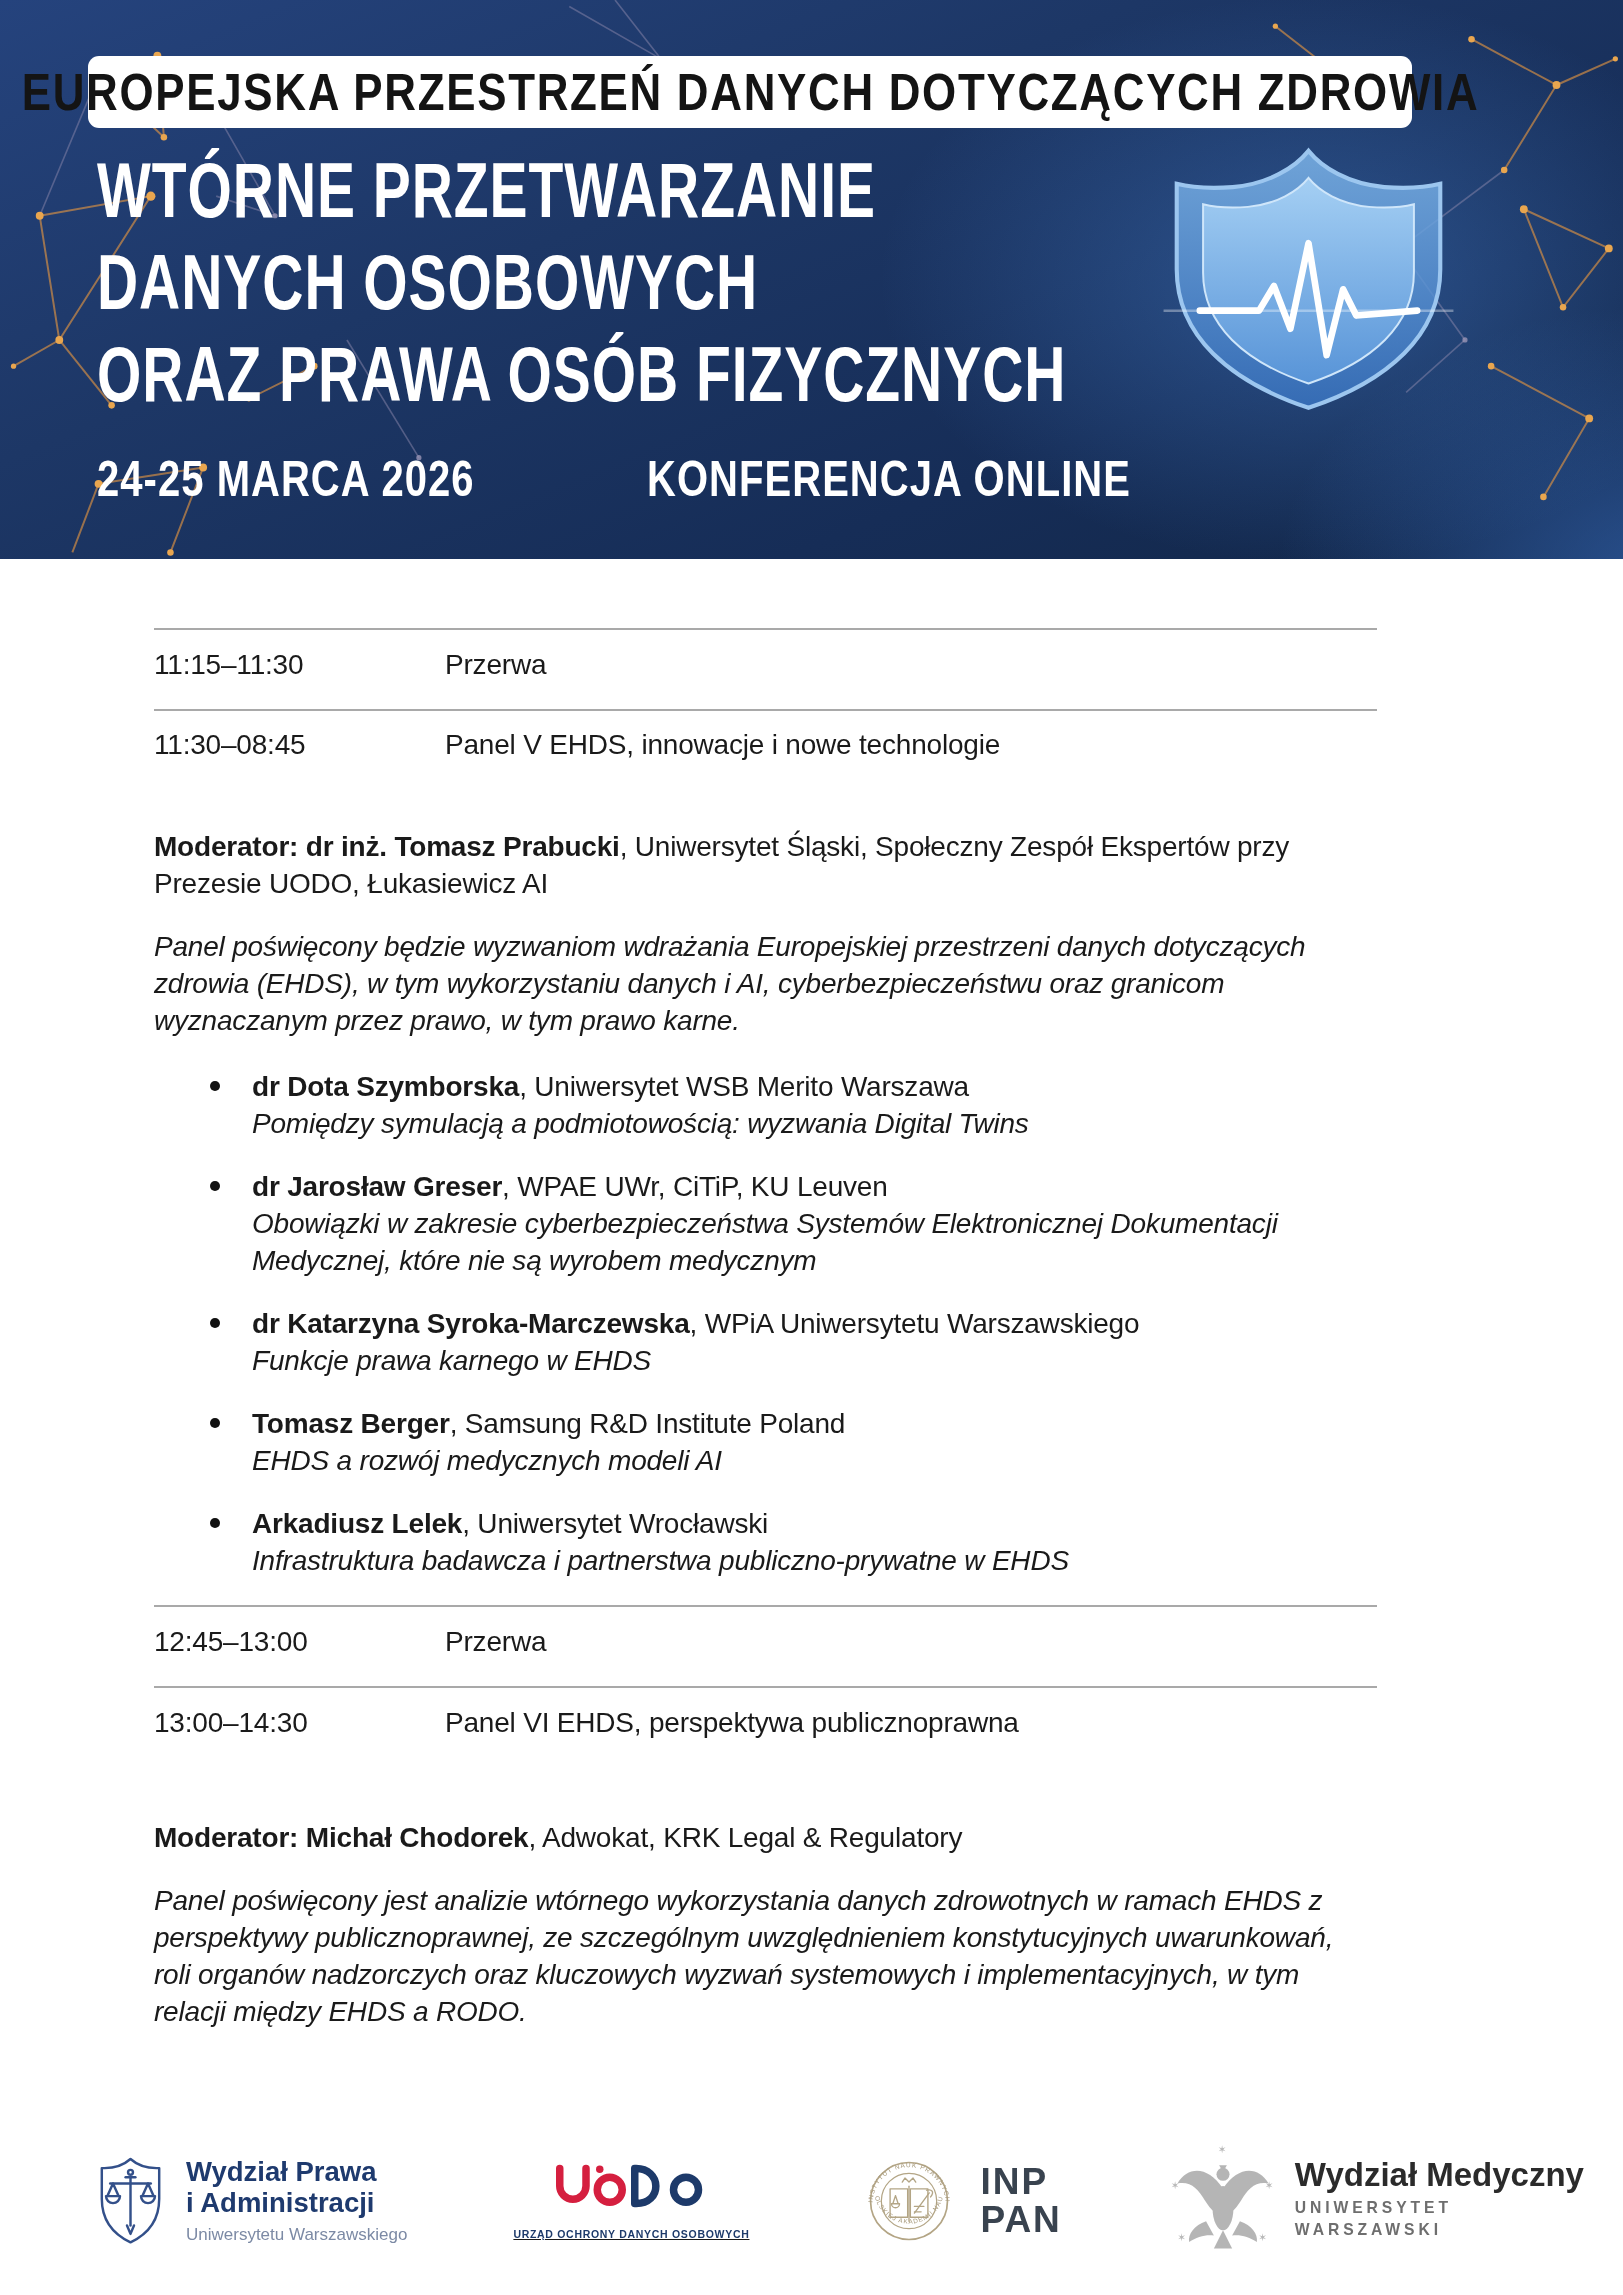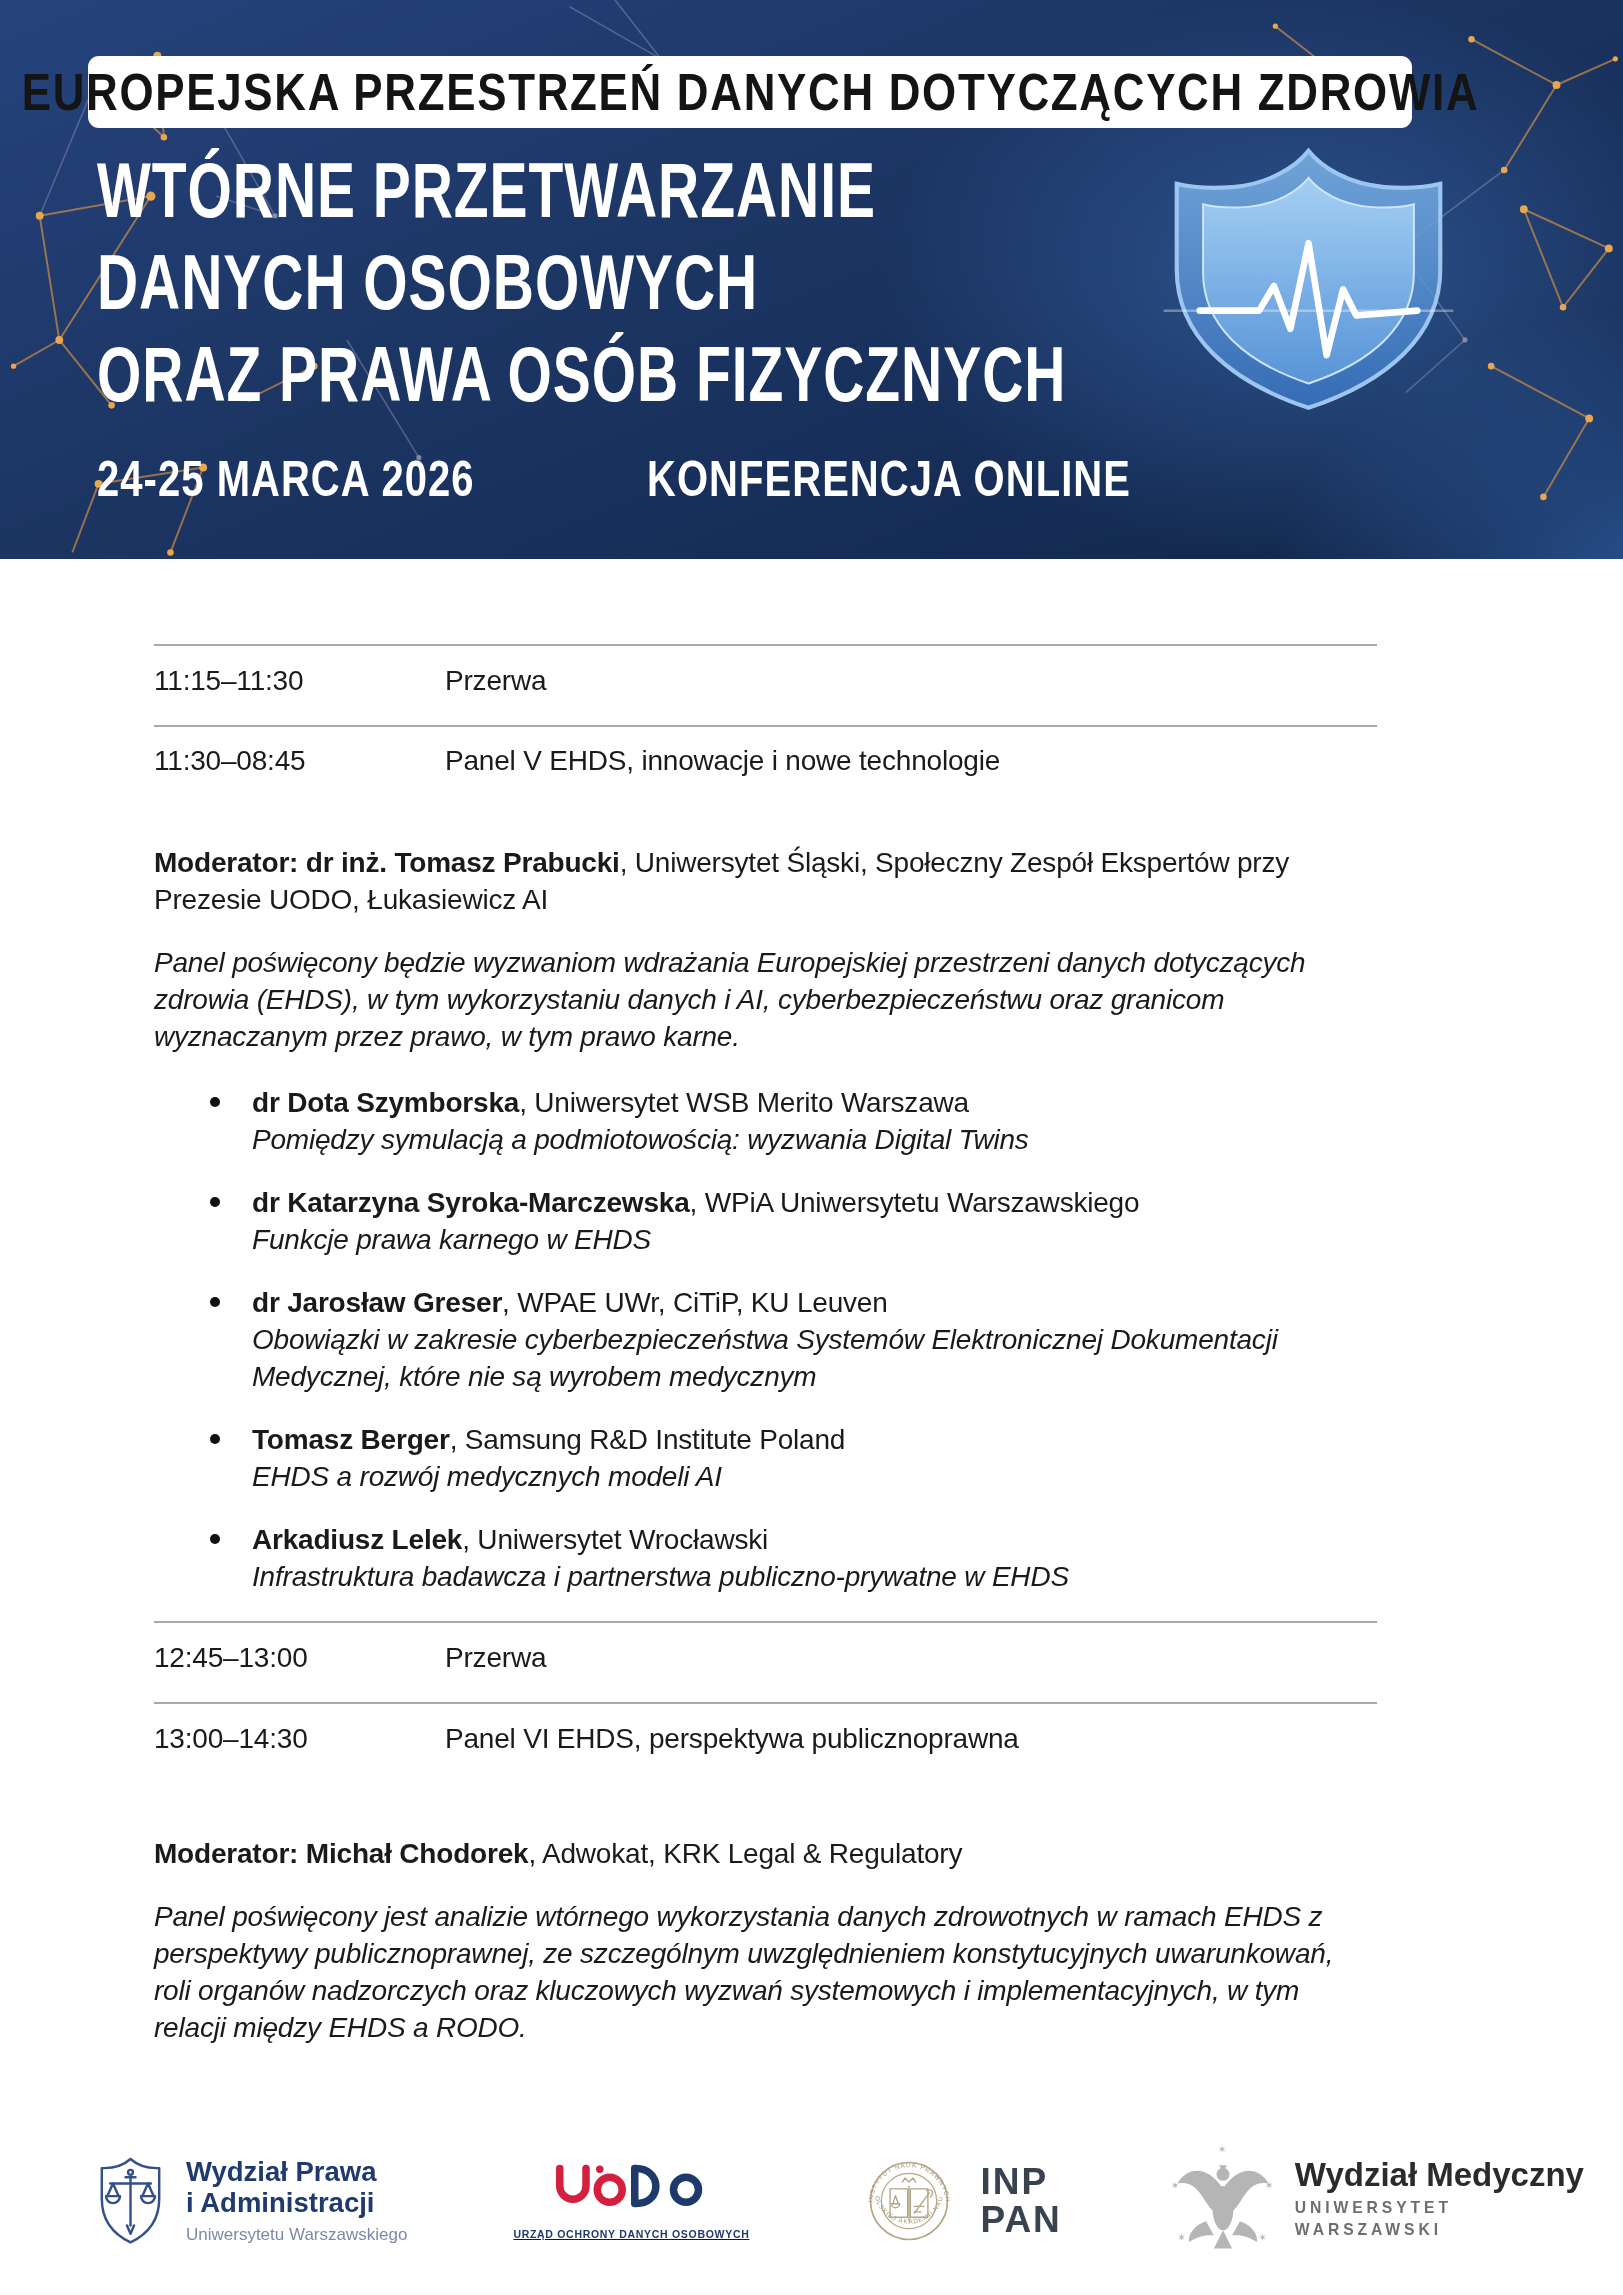--- a/index.html
+++ b/index.html
@@ -19,21 +19,21 @@
             transform:scaleX(.86);}
   .title{position:absolute;left:97px;top:144px;transform:scaleX(.74);transform-origin:left top;}
   .tl{font-size:77px;line-height:92px;font-weight:bold;color:#ffffff;letter-spacing:1.3px;white-space:nowrap;}
   .dateline{position:absolute;top:450px;font-size:50px;font-weight:bold;color:#ffffff;
             letter-spacing:1.3px;white-space:nowrap;transform:scaleX(.8);transform-origin:left top;}
   .date{left:97px;} .mode{left:647px;}
   .shield{position:absolute;left:1135px;top:141px;}
 
   
   .content{position:absolute;left:0;top:559px;width:1493px;box-sizing:border-box;
-           padding:16px 116px 0 154px;font-size:28px;letter-spacing:-0.2px;}
+           padding:0 116px 0 154px;font-size:28px;letter-spacing:-0.2px;}
   .sched{margin:0;}
   .s1{margin-top:69px;}
   .srow{border-top:2px solid #a9a9a9;display:flex;padding:15.7px 0 26px;line-height:37px;}
   .stime{width:291px;flex:none;}
   .sname{flex:1;}
   .mod{margin:39px 0 0;line-height:37px;}
   .m6{margin-top:52px;}
   .mod b{font-weight:bold;}
   .desc{margin:26px 0 0;line-height:37px;font-style:italic;}
   .speakers{list-style:none;margin:29px 0 0;padding:0;}
@@ -166,26 +166,26 @@
     <p class="mod"><b>Moderator: dr inż. Tomasz Prabucki</b><span>, Uniwersytet Śląski, Społeczny Zespół Ekspertów przy Prezesie UODO, Łukasiewicz AI</span></p>
 
     <p class="desc">Panel poświęcony będzie wyzwaniom wdrażania Europejskiej przestrzeni danych dotyczących zdrowia (EHDS), w tym wykorzystaniu danych i AI, cyberbezpieczeństwu oraz granicom wyznaczanym przez prawo, w tym prawo karne.</p>
 
     <ul class="speakers">
       <li>
         <span class="nm">dr Dota Szymborska</span><span>, Uniwersytet WSB Merito Warszawa</span>
         <span class="talk">Pomiędzy symulacją a podmiotowością: wyzwania Digital Twins</span>
       </li>
       <li>
+        <span class="nm">dr Jarosław Greser</span><span>, WPAE UWr, CiTiP, KU Leuven</span>
+        <span class="talk">Obowiązki w zakresie cyberbezpieczeństwa Systemów Elektronicznej Dokumentacji Medycznej, które nie są wyrobem medycznym</span>
+      </li>
+      <li>
         <span class="nm">dr Katarzyna Syroka-Marczewska</span><span>, WPiA Uniwersytetu Warszawskiego</span>
         <span class="talk">Funkcje prawa karnego w EHDS</span>
-      </li>
-      <li>
-        <span class="nm">dr Jarosław Greser</span><span>, WPAE UWr, CiTiP, KU Leuven</span>
-        <span class="talk">Obowiązki w zakresie cyberbezpieczeństwa Systemów Elektronicznej Dokumentacji Medycznej, które nie są wyrobem medycznym</span>
       </li>
       <li>
         <span class="nm">Tomasz Berger</span><span>, Samsung R&amp;D Institute Poland</span>
         <span class="talk">EHDS a rozwój medycznych modeli AI</span>
       </li>
       <li>
         <span class="nm">Arkadiusz Lelek</span><span>, Uniwersytet Wrocławski</span>
         <span class="talk">Infrastruktura badawcza i partnerstwa publiczno-prywatne w EHDS</span>
       </li>
     </ul>

